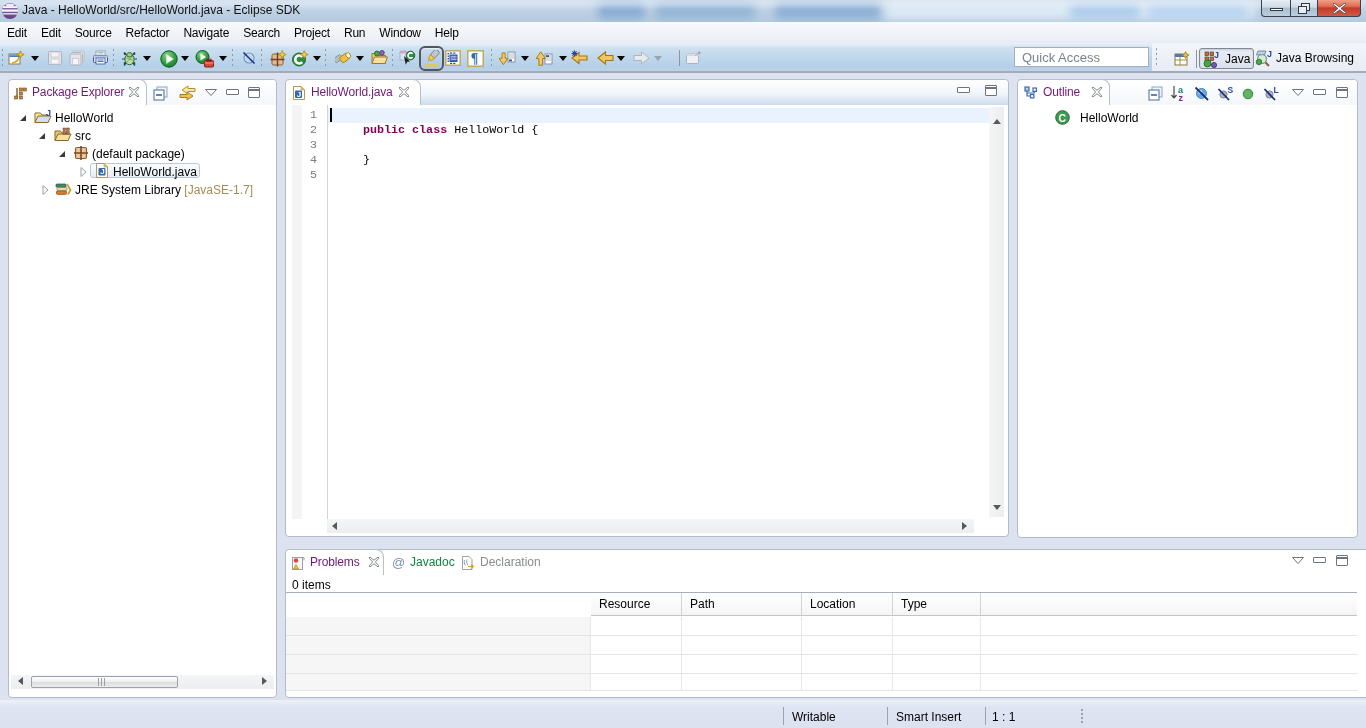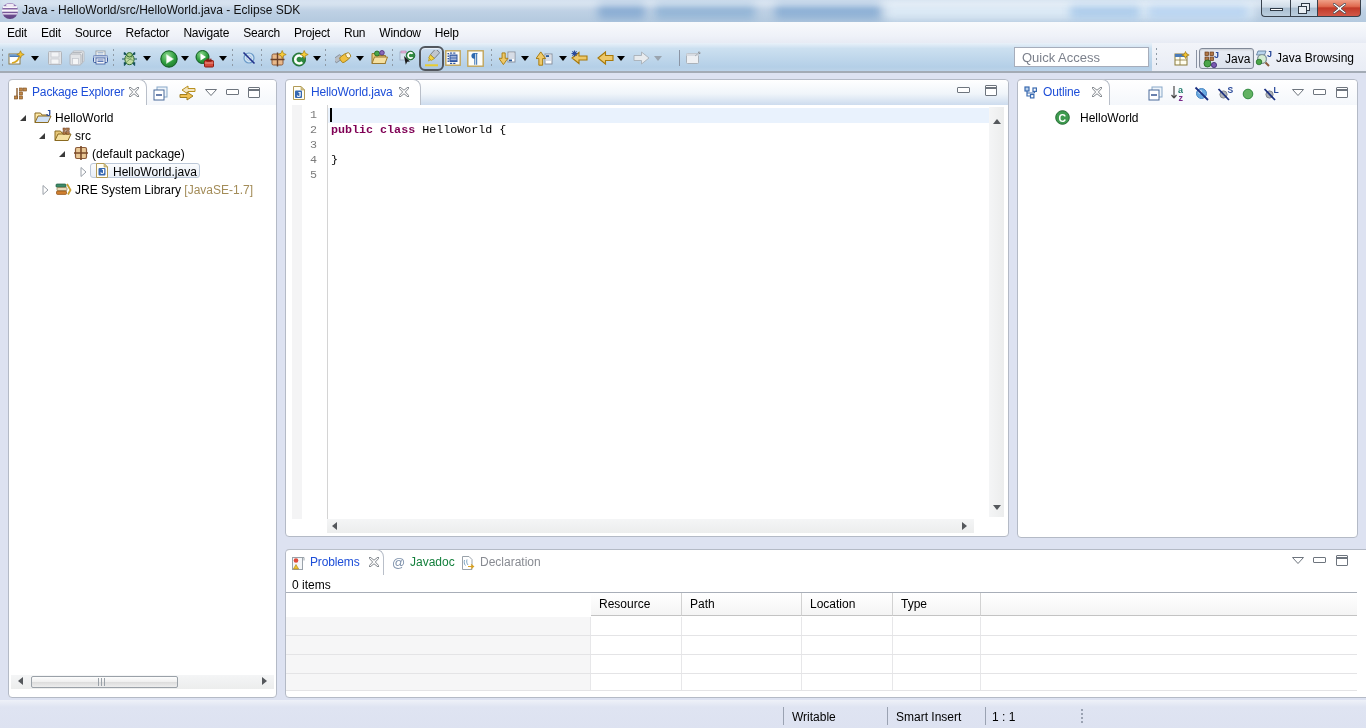--- a/index.html
+++ b/index.html
@@ -47,31 +47,31 @@
 
   .panel { position:absolute; background:#fff; border:1px solid #b4bac6; border-radius:4px; }
   #pkg      { left:8px;    top:79px;  width:269px;  height:619px; }
   #editor   { left:285px;  top:79px;  width:724px;  height:458px; }
   #outline  { left:1017px; top:79px;  width:341px;  height:459px; }
   #problems { left:285px;  top:549px; width:1256px; height:149px; }
 
   .tabbar { position:absolute; left:0; top:0; right:0; height:25px; border-radius:4px 4px 0 0; }
   .tab-sel { position:absolute; top:-1px; height:26px; background:#fff;
     border:1px solid #b9bfc9; border-left:none; border-bottom:none; border-radius:0 8px 0 0; }
-  .tabtext { font-size:12px; color:#1d4ed8; position:absolute; top:5px; white-space:nowrap; letter-spacing:-0.15px; }
+  .tabtext { font-size:12px; color:#701a75; position:absolute; top:5px; white-space:nowrap; letter-spacing:-0.15px; }
   .tabx { position:absolute; top:7px; width:10px; height:10px; }
   .vmin { position:absolute; width:13px; height:6px; border:1px solid #6e757e; border-radius:1px; background:#fff; }
   .vmax { position:absolute; width:12px; height:11px; border:1px solid #6e757e; border-radius:1px; background:#fff; }
   .vmax::after { content:""; position:absolute; left:0; right:0; top:1px; border-top:2px solid #6e757e; }
 
   #ed-tabbar { background:linear-gradient(180deg,#ffffff 0%,#f0f5fa 55%,#cddcee 100%); }
   #gutter-ruler { position:absolute; left:6px; top:25px; width:10px; bottom:17px; background:#f4f4f5; }
   #gutter-sep { position:absolute; left:41px; top:25px; width:1px; bottom:17px; background:#d4d4d4; }
   .lnum { position:absolute; width:28px; text-align:right; font-family:"Liberation Mono",monospace; font-size:11.7px; color:#7c7c7c; line-height:15px; }
-  .cline { position:absolute; font-family:"Liberation Mono",monospace; font-size:11.7px; color:#000; line-height:15px; white-space:pre; }
+  .cline { position:absolute; font-family:"Liberation Mono",monospace; font-size:11.7px; color:#000; line-height:15px; white-space:pre;margin-left:32px; }
   .kw { font-weight:bold; color:#7f0055; }
   #curline { position:absolute; left:42px; top:28px; height:15px; width:661px; background:#e9f2fd; }
   #cursor { position:absolute; left:44px; top:28px; width:2px; height:14px; background:#000; }
 
   .sb-track-h { position:absolute; height:14px; background:linear-gradient(180deg,#f4f5f6 0%,#eceded 100%); }
   .sb-track-v { position:absolute; width:15px; background:linear-gradient(90deg,#f4f5f6 0%,#eceded 100%); }
   .sb-thumb-h { position:absolute; height:12px; border:1px solid #9aa1a8; border-radius:2px;
      background:linear-gradient(180deg,#fdfdfd 0%,#f0f0f0 45%,#dcdcdc 50%,#ededed 100%); }
   .sb-ar { position:absolute; width:0; height:0; }
 

